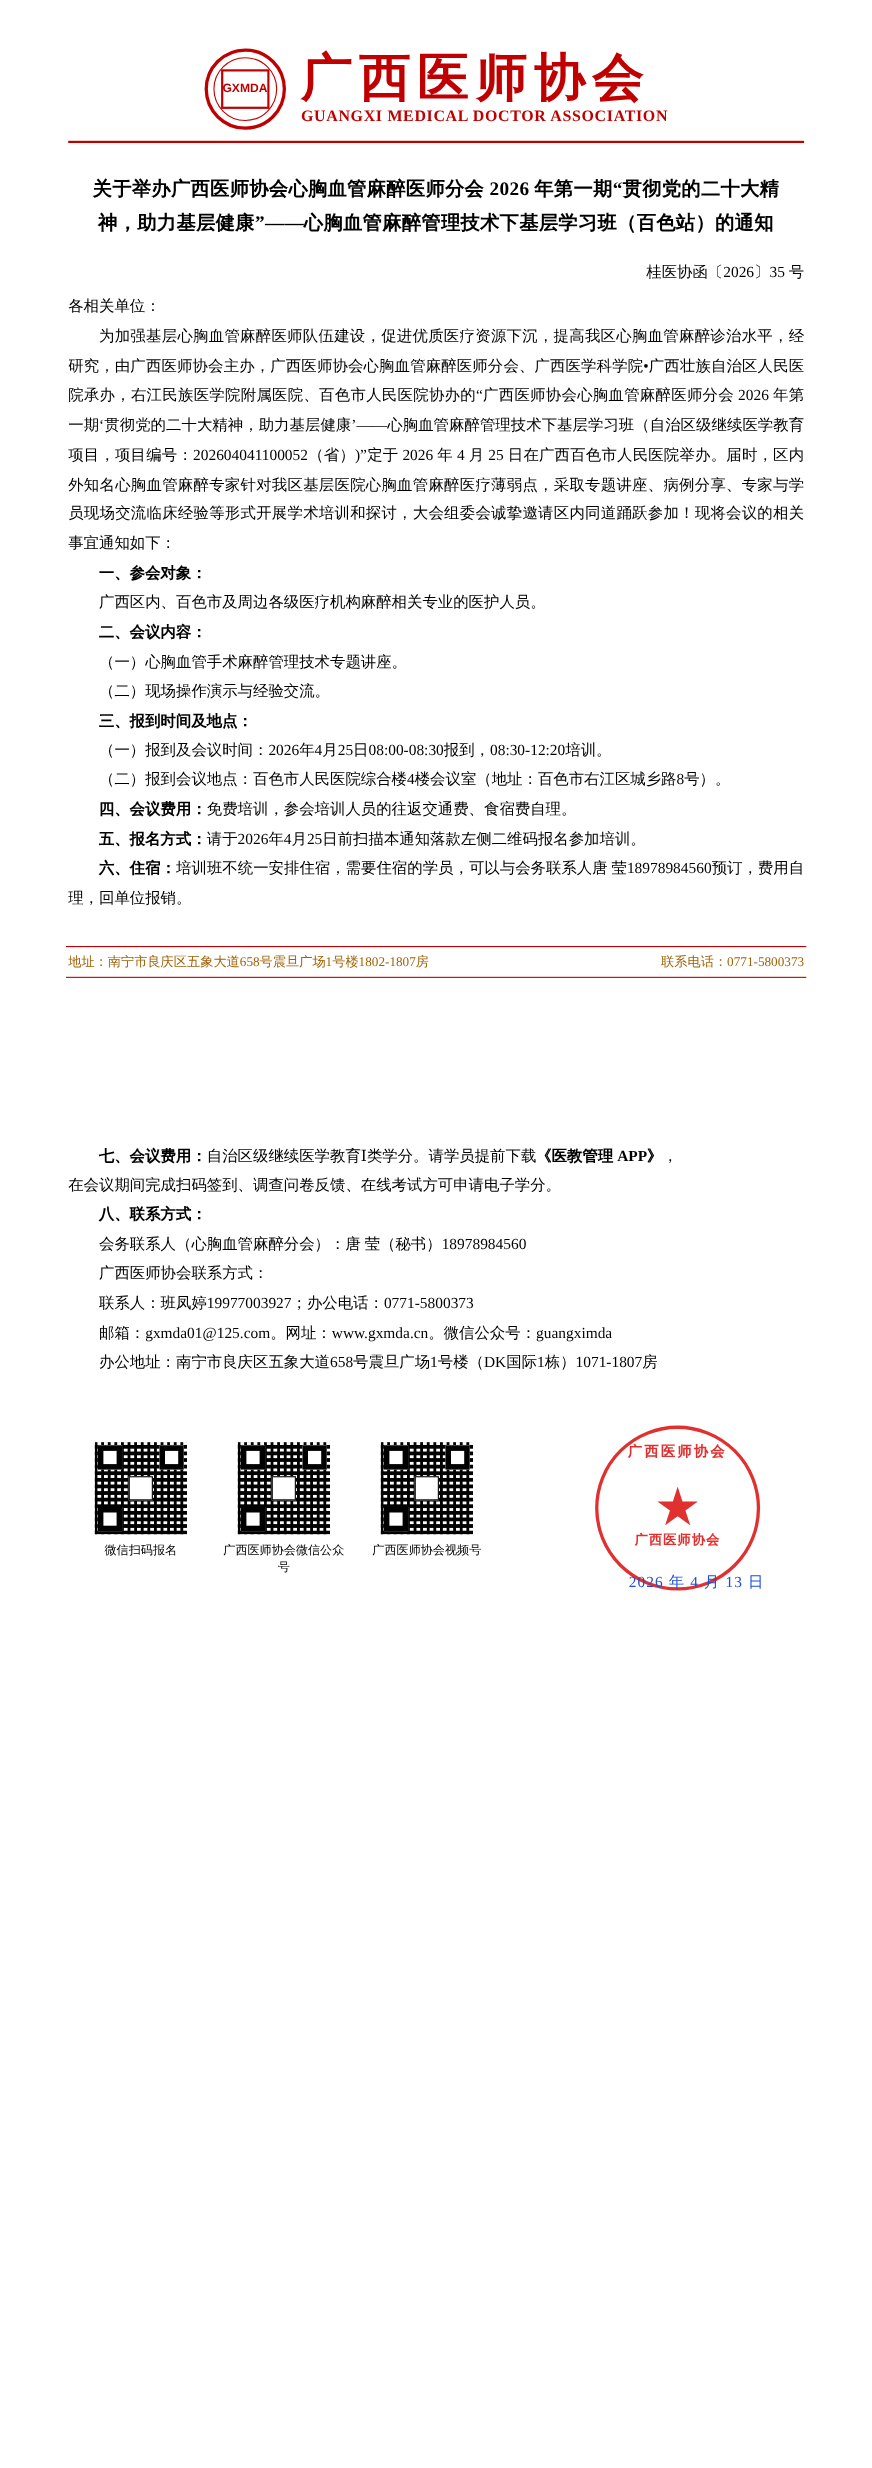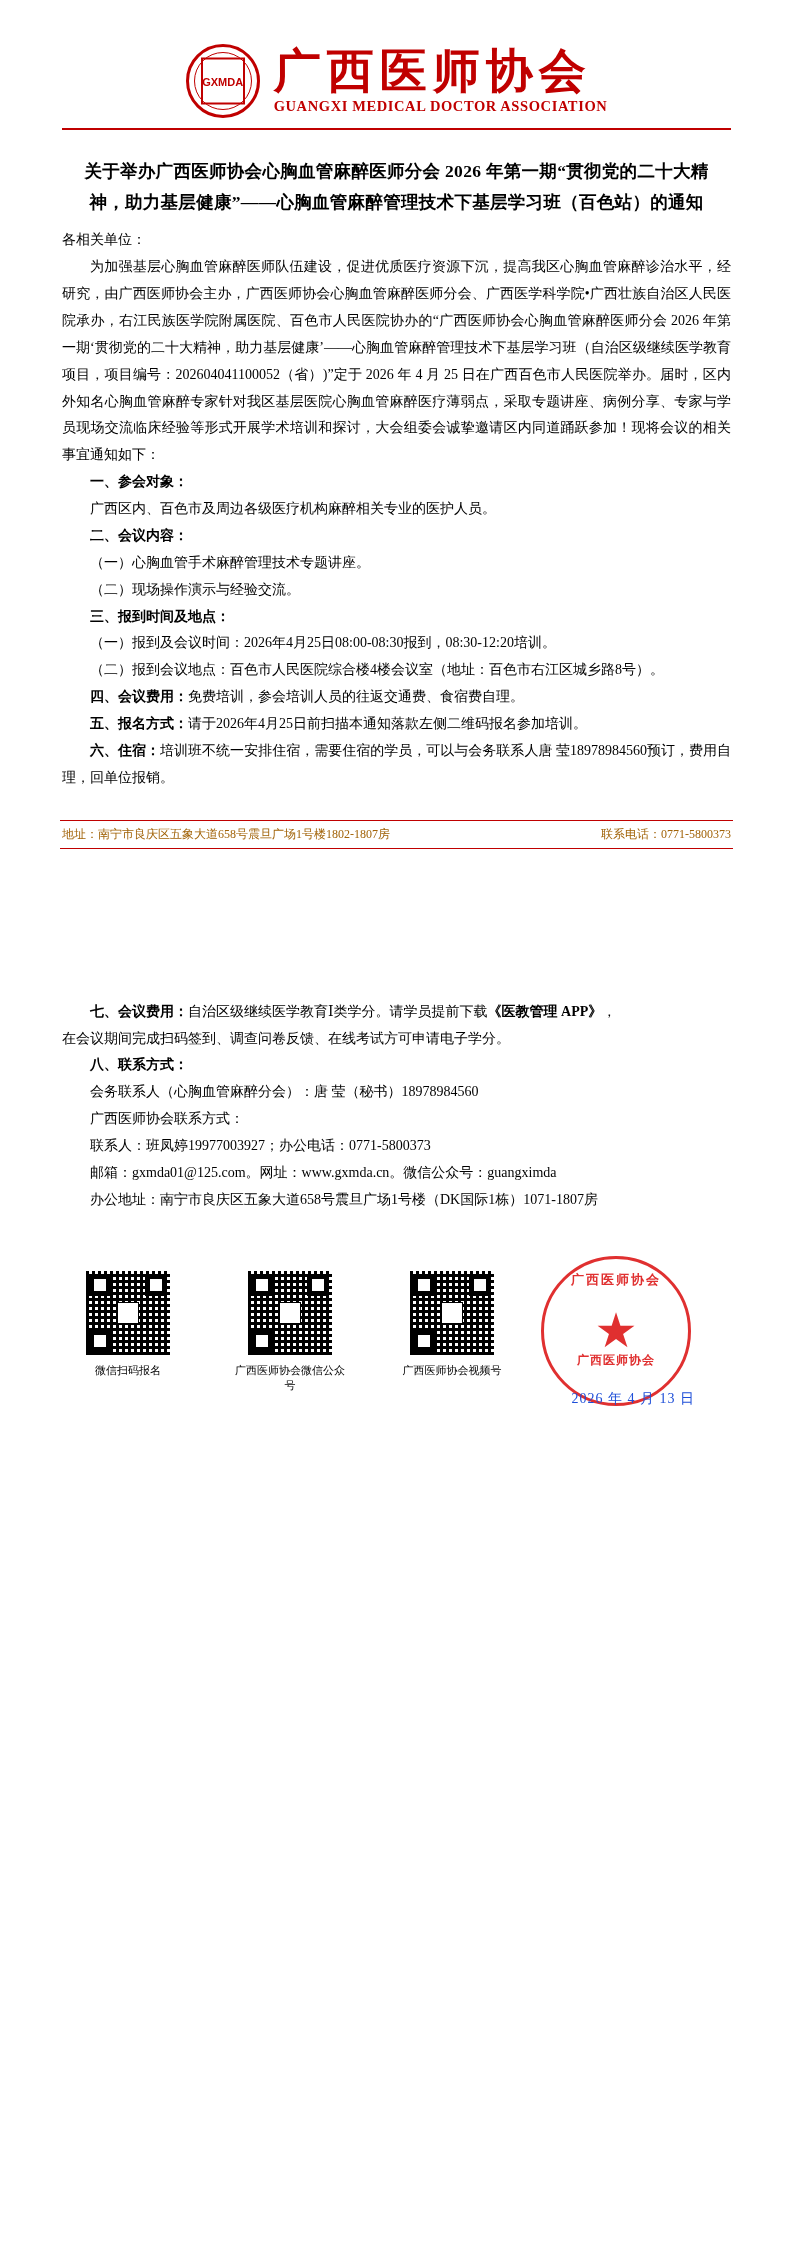--- a/index.html
+++ b/index.html
@@ -45,21 +45,21 @@
     left: 5px; top: 5px; right: 5px; bottom: 5px;
     border: 1px solid #c00000;
     border-radius: 50%;
   }
   .seal-logo .seal-inner {
     position: absolute;
     left: 50%;
     top: 50%;
     transform: translate(-50%, -50%);
     width: 44px;
-    height: 47px;
+    height: 36px;
     border: 2px solid #c00000;
     color: #c00000;
     font-family: "Liberation Sans", sans-serif;
     font-size: 11px;
     font-weight: bold;
     letter-spacing: 0px;
     display: flex;
     align-items: center;
     justify-content: center;
     box-sizing: border-box;
@@ -136,21 +136,21 @@
   }
 
   
   .qr-area {
     margin: 56px 62px 0 62px;
     position: relative;
     height: 175px;
   }
   .qr-row {
     display: flex;
-    gap: 50px;
+    gap: 18px;
     padding-left: 10px;
   }
   .qr-item {
     width: 112px;
     display: flex;
     flex-direction: column;
     align-items: center;
   }
   .qr-code {
     width: 84px;
@@ -254,20 +254,21 @@
     </div>
     <div class="lh-text">
       <div class="lh-cn">广西医师协会</div>
       <div class="lh-en">GUANGXI MEDICAL DOCTOR ASSOCIATION</div>
     </div>
   </div>
   <div class="lh-rule"></div>
 
   <div class="doc-title">关于举办广西医师协会心胸血管麻醉医师分会 2026 年第一期“贯彻党的二十大精神，助力基层健康”——心胸血管麻醉管理技术下基层学习班（百色站）的通知</div>
 
+  <div class="doc-number">桂医协函〔2026〕35 号</div>
 
   <div class="body-wrap">
     <p class="p-ind0">各相关单位：</p>
     <p class="p-ind2">为加强基层心胸血管麻醉医师队伍建设，促进优质医疗资源下沉，提高我区心胸血管麻醉诊治水平，经研究，由广西医师协会主办，广西医师协会心胸血管麻醉医师分会、广西医学科学院•广西壮族自治区人民医院承办，右江民族医学院附属医院、百色市人民医院协办的“广西医师协会心胸血管麻醉医师分会 2026 年第一期‘贯彻党的二十大精神，助力基层健康’——心胸血管麻醉管理技术下基层学习班（自治区级继续医学教育项目，项目编号：202604041100052（省）)”定于 2026 年 4 月 25 日在广西百色市人民医院举办。届时，区内外知名心胸血管麻醉专家针对我区基层医院心胸血管麻醉医疗薄弱点，采取专题讲座、病例分享、专家与学员现场交流临床经验等形式开展学术培训和探讨，大会组委会诚挚邀请区内同道踊跃参加！现将会议的相关事宜通知如下：</p>
 
     <p class="p-ind2 bold">一、参会对象：</p>
     <p class="p-ind2">广西区内、百色市及周边各级医疗机构麻醉相关专业的医护人员。</p>
 
     <p class="p-ind2 bold">二、会议内容：</p>
     <p class="p-ind2">（一）心胸血管手术麻醉管理技术专题讲座。</p>

